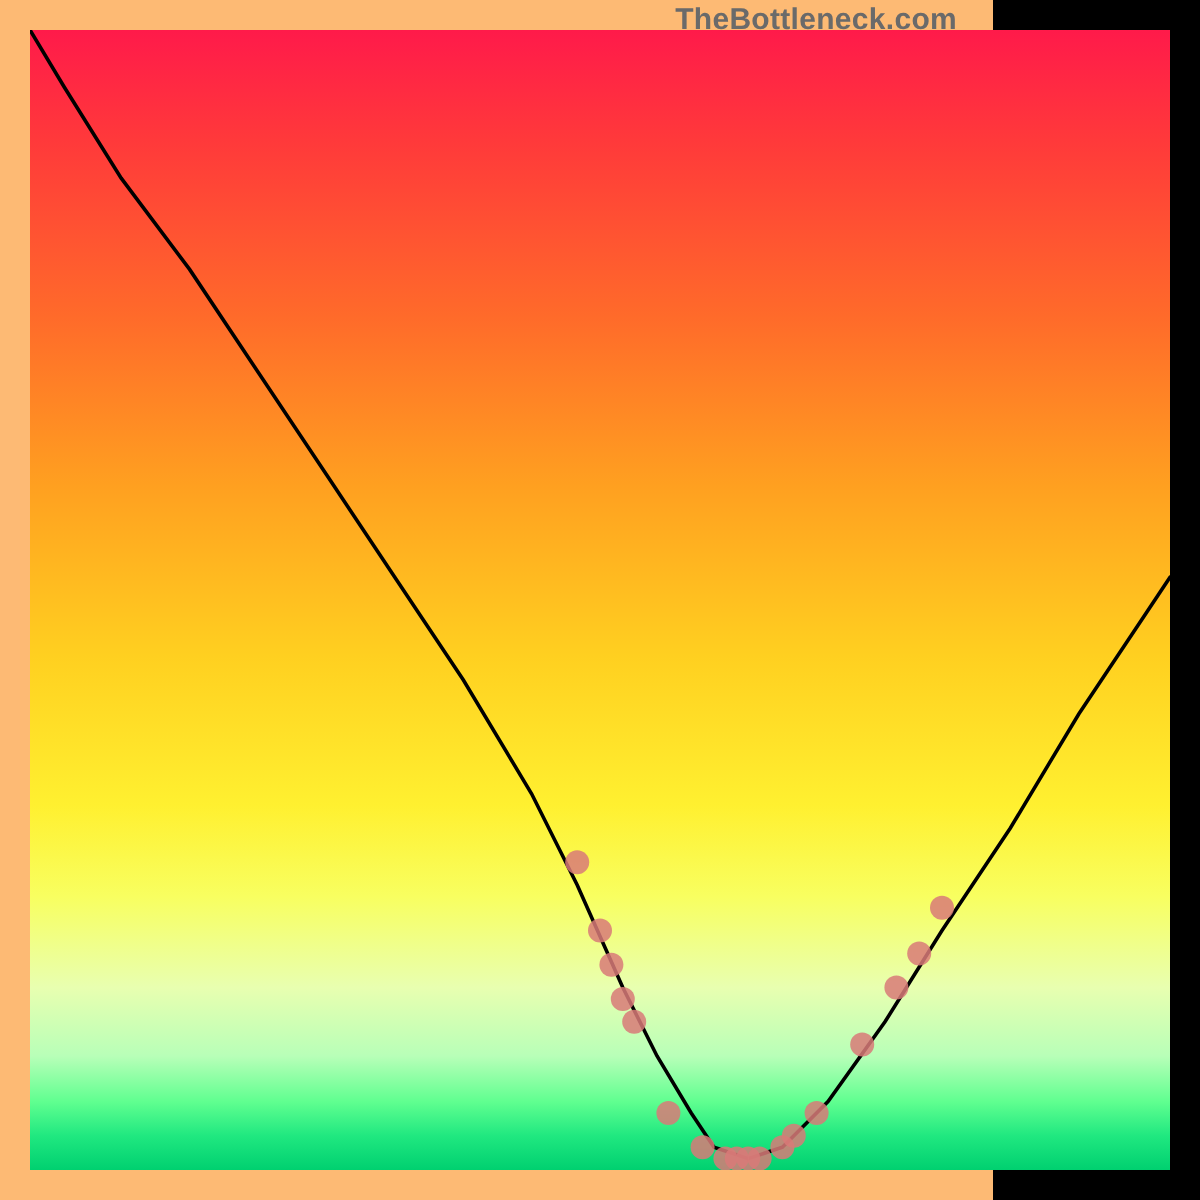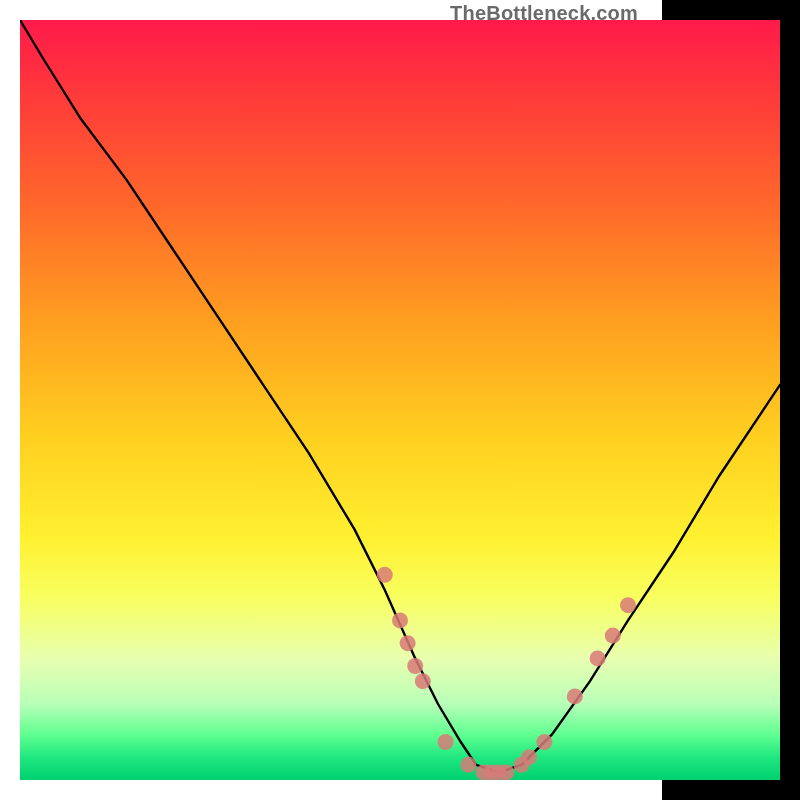--- a/index.html
+++ b/index.html
@@ -1,21 +1,21 @@
 <!DOCTYPE html>
 <html><head>
 <meta charset="utf-8">
 <style>
   * { margin: 0; padding: 0; box-sizing: border-box; }
   html, body { width: 800px; height: 800px; background: #000; overflow: hidden; }
   .frame {
     position: relative;
     width: 662px;
     height: 800px;
-    background: #ffffff;
+    background: #fdba74;
   }
   .plot-area {
     position: absolute;
     left: 20px;
     top: 20px;
     width: 760px;
     height: 760px;
     background: linear-gradient(to bottom,
       #ff1a4a 0%,
       #ff3a3a 10%,

